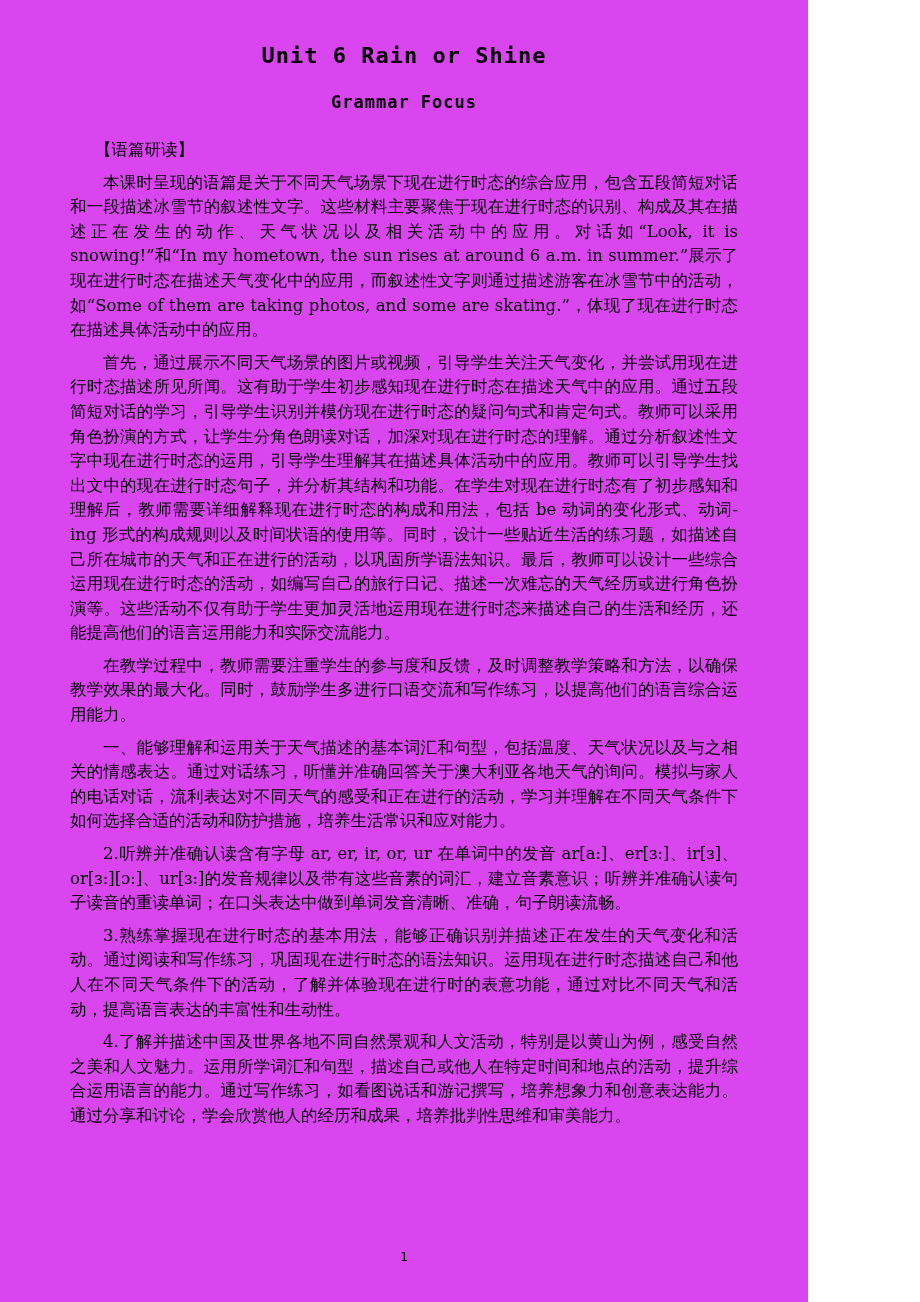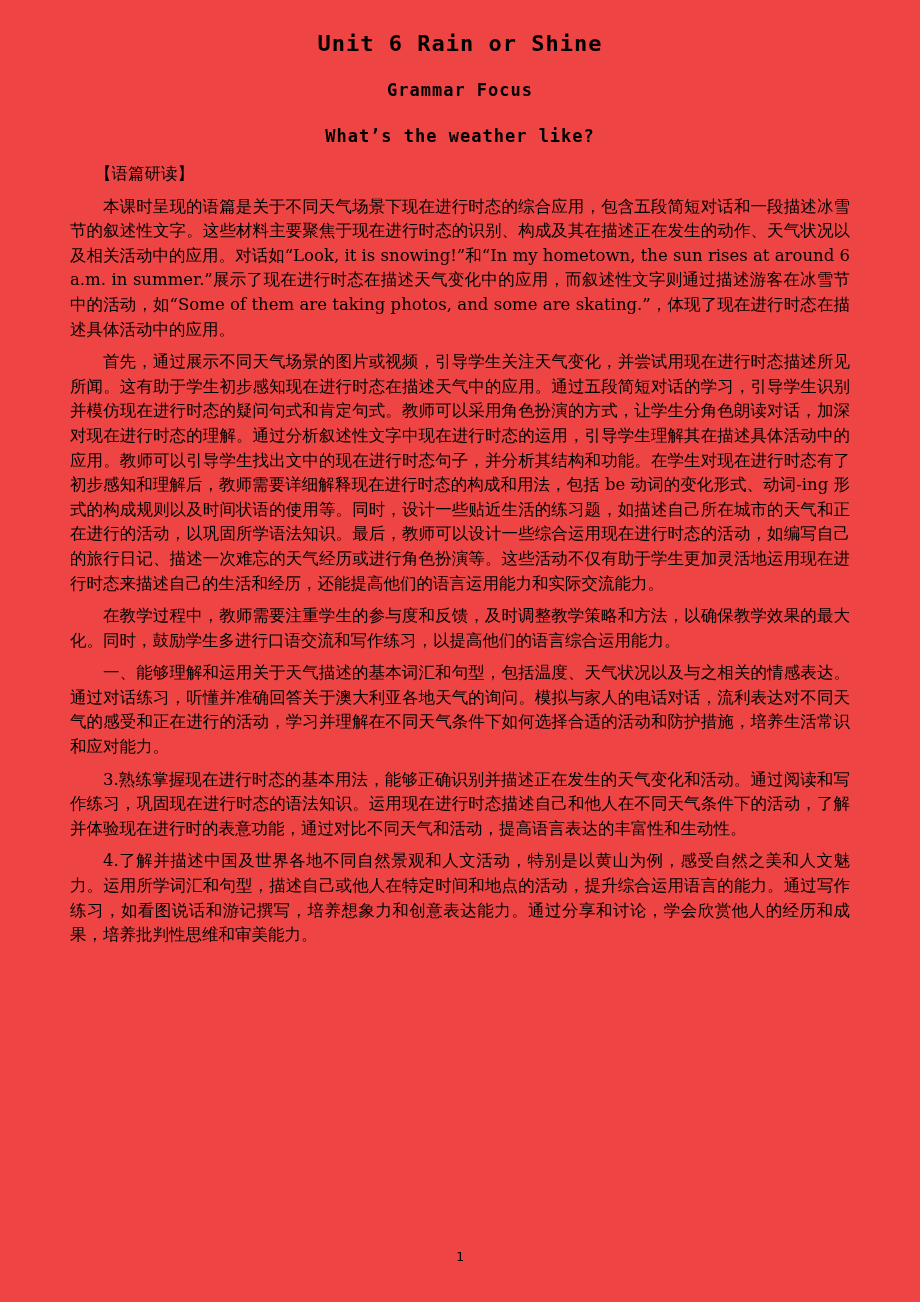--- a/index.html
+++ b/index.html
@@ -2,26 +2,26 @@
 <html><head>
 <meta charset="utf-8">
 <style>
   html, body {
     margin: 0;
     padding: 0;
     background: #ffffff;
   }
   .page {
     position: relative;
-    width: 920px;
+    width: 808px;
     height: 1302px;
-    background: #ef4444;
+    background: #d946ef;
     color: #000000;
     box-sizing: border-box;
-    padding: 32px 62px 0 62px;
+    padding: 44px 62px 0 62px;
     overflow: hidden;
     font-family: "DejaVu Serif", "Liberation Serif", serif;
   }
   .doc-title {
     margin: 0 0 24px 0;
     text-align: center;
     font-family: "DejaVu Sans Mono", "Liberation Mono", monospace;
     font-size: 22px;
     font-weight: bold;
     line-height: 24px;
@@ -67,30 +67,30 @@
 </style>
 </head>
 <body>
 
 <div class="page">
 
   <h1 class="doc-title">Unit 6 Rain or Shine</h1>
 
   <h2 class="doc-subtitle">Grammar Focus</h2>
 
-  <h2 class="doc-subtitle last">What’s the weather like?</h2>
 
   <div class="section">
     <div class="section-heading">【语篇研读】</div>
     <p class="para">本课时呈现的语篇是关于不同天气场景下现在进行时态的综合应用，包含五段简短对话和一段描述冰雪节的叙述性文字。这些材料主要聚焦于现在进行时态的识别、构成及其在描述正在发生的动作、天气状况以及相关活动中的应用。对话如“Look, it is snowing!”和“In my hometown, the sun rises at around 6 a.m. in summer.”展示了现在进行时态在描述天气变化中的应用，而叙述性文字则通过描述游客在冰雪节中的活动，如“Some of them are taking photos, and some are skating.”，体现了现在进行时态在描述具体活动中的应用。</p>
     <p class="para">首先，通过展示不同天气场景的图片或视频，引导学生关注天气变化，并尝试用现在进行时态描述所见所闻。这有助于学生初步感知现在进行时态在描述天气中的应用。通过五段简短对话的学习，引导学生识别并模仿现在进行时态的疑问句式和肯定句式。教师可以采用角色扮演的方式，让学生分角色朗读对话，加深对现在进行时态的理解。通过分析叙述性文字中现在进行时态的运用，引导学生理解其在描述具体活动中的应用。教师可以引导学生找出文中的现在进行时态句子，并分析其结构和功能。在学生对现在进行时态有了初步感知和理解后，教师需要详细解释现在进行时态的构成和用法，包括 be 动词的变化形式、动词-ing 形式的构成规则以及时间状语的使用等。同时，设计一些贴近生活的练习题，如描述自己所在城市的天气和正在进行的活动，以巩固所学语法知识。最后，教师可以设计一些综合运用现在进行时态的活动，如编写自己的旅行日记、描述一次难忘的天气经历或进行角色扮演等。这些活动不仅有助于学生更加灵活地运用现在进行时态来描述自己的生活和经历，还能提高他们的语言运用能力和实际交流能力。</p>
     <p class="para">在教学过程中，教师需要注重学生的参与度和反馈，及时调整教学策略和方法，以确保教学效果的最大化。同时，鼓励学生多进行口语交流和写作练习，以提高他们的语言综合运用能力。</p>
   </div>
 
   <div class="section">
     <p class="para">一、能够理解和运用关于天气描述的基本词汇和句型，包括温度、天气状况以及与之相关的情感表达。通过对话练习，听懂并准确回答关于澳大利亚各地天气的询问。模拟与家人的电话对话，流利表达对不同天气的感受和正在进行的活动，学习并理解在不同天气条件下如何选择合适的活动和防护措施，培养生活常识和应对能力。</p>
+    <p class="para">2.听辨并准确认读含有字母 ar, er, ir, or, ur 在单词中的发音 ar[a:]、er[ɜ:]、ir[ɜ]、or[ɜ:][ɔ:]、ur[ɜ:]的发音规律以及带有这些音素的词汇，建立音素意识；听辨并准确认读句子读音的重读单词；在口头表达中做到单词发音清晰、准确，句子朗读流畅。</p>
     <p class="para">3.熟练掌握现在进行时态的基本用法，能够正确识别并描述正在发生的天气变化和活动。通过阅读和写作练习，巩固现在进行时态的语法知识。运用现在进行时态描述自己和他人在不同天气条件下的活动，了解并体验现在进行时的表意功能，通过对比不同天气和活动，提高语言表达的丰富性和生动性。</p>
     <p class="para">4.了解并描述中国及世界各地不同自然景观和人文活动，特别是以黄山为例，感受自然之美和人文魅力。运用所学词汇和句型，描述自己或他人在特定时间和地点的活动，提升综合运用语言的能力。通过写作练习，如看图说话和游记撰写，培养想象力和创意表达能力。通过分享和讨论，学会欣赏他人的经历和成果，培养批判性思维和审美能力。</p>
   </div>
 
   <div class="page-number">1</div>
 
 </div>
 
 </body></html>

